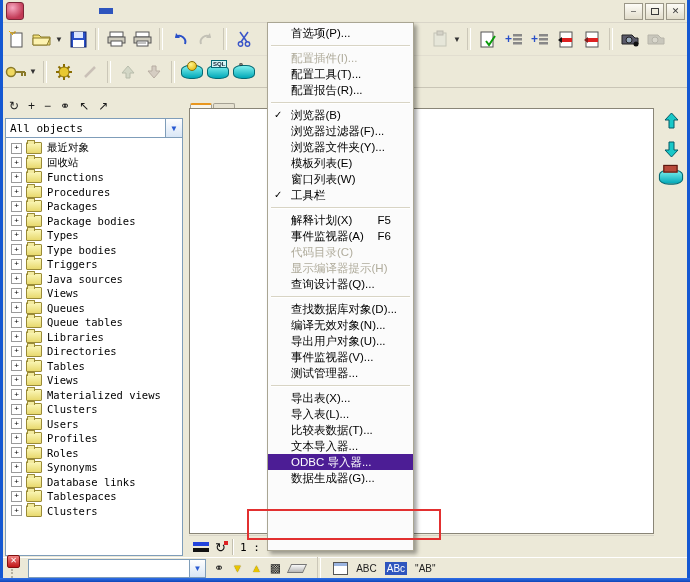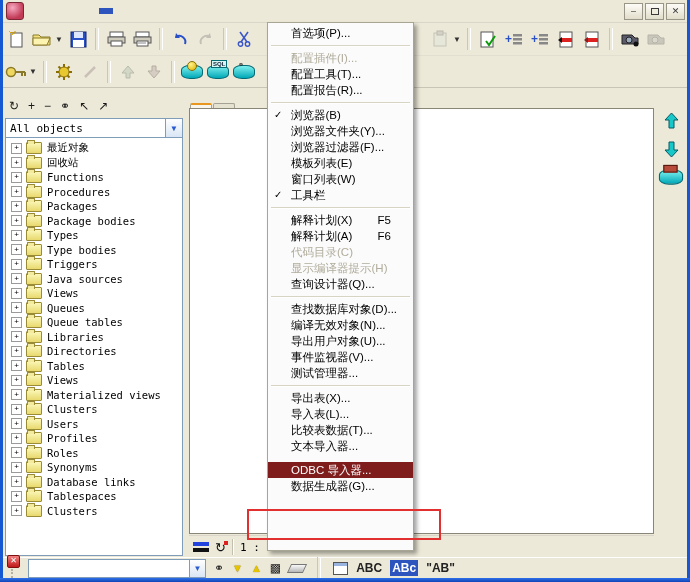--- a/index.html
+++ b/index.html
@@ -67,21 +67,21 @@
   
   .findbar{position:absolute;left:3px;right:3px;bottom:4px;height:20px;background:#ECE9D8;border-top:1px solid #fff;display:flex;align-items:center;gap:8px;padding-left:4px;}
   .fclose{width:11px;height:11px;background:linear-gradient(#f08080,#c01818);border:1px solid #801010;color:#fff;font-size:8px;line-height:10px;text-align:center;border-radius:2px;}
   .grip{width:3px;height:12px;border-left:2px dotted #b4b0a0;}
   .fcombo{position:relative;width:176px;height:17px;background:#fff;border:1px solid #7f9db9;}
   .fcombo .drop{position:absolute;right:0;top:0;bottom:0;width:15px;background:linear-gradient(#fefefe,#d9e6f5);border-left:1px solid #7f9db9;color:#2a5ad2;font-size:8px;display:flex;align-items:center;justify-content:center;}
   .fico{font-size:12px;line-height:1;color:#222;}
   .tri{font-size:11px;color:#e8c400;text-shadow:0 0 1px #6a5a00;}
   .eraser{width:14px;height:7px;background:linear-gradient(#f8f8f8,#b8b8b8);border:1px solid #777;transform:skewX(-25deg);}
   .winico{width:13px;height:11px;border:1px solid #555;background:#fff;box-shadow:inset 0 3px 0 #9ab4e0;}
-  .ftext{font-size:12px;font-weight:bold;color:#222;letter-spacing:0;}
+  .ftext{font-size:10px;font-weight:normal;color:#222;letter-spacing:0;}
   .ftext.sel{background:#2e55be;color:#fff;padding:1px 2px;}
 
   
   .popup{position:absolute;left:267px;top:22px;width:147px;height:529px;background:#fbfbfb;border:1px solid #a9a593;box-shadow:3px 3px 4px rgba(0,0,0,.35);z-index:50;padding-top:2px;box-sizing:border-box;}
   .mi{position:relative;height:16px;line-height:16px;padding-left:23px;font-size:11.5px;white-space:nowrap;cursor:default;}
   .mi .check{position:absolute;left:6px;width:14px;font-size:10px;}
   .mi.checked .check::before{content:"✓";}
   .mi .shortcut{position:absolute;right:22px;}
   .mi .arrow{position:absolute;right:6px;font-size:8px;top:1px;}
   .mi.has-sub .arrow::before{content:"▶";}
@@ -534,27 +534,27 @@
       </div>
       <div class="menu-sep"></div>
       <div class="mi checked">
         <span class="check"></span>
         <span>浏览器(B)</span>
         <span class="shortcut"></span>
         <span class="arrow"></span>
       </div>
       <div class="mi">
         <span class="check"></span>
+        <span>浏览器过滤器(F)...</span>
+        <span class="shortcut"></span>
+        <span class="arrow"></span>
+      </div>
+      <div class="mi">
+        <span class="check"></span>
         <span>浏览器文件夹(Y)...</span>
-        <span class="shortcut"></span>
-        <span class="arrow"></span>
-      </div>
-      <div class="mi">
-        <span class="check"></span>
-        <span>浏览器过滤器(F)...</span>
         <span class="shortcut"></span>
         <span class="arrow"></span>
       </div>
       <div class="mi">
         <span class="check"></span>
         <span>模板列表(E)</span>
         <span class="shortcut"></span>
         <span class="arrow"></span>
       </div>
       <div class="mi">
@@ -571,21 +571,21 @@
       </div>
       <div class="menu-sep"></div>
       <div class="mi">
         <span class="check"></span>
         <span>解释计划(X)</span>
         <span class="shortcut">F5</span>
         <span class="arrow"></span>
       </div>
       <div class="mi">
         <span class="check"></span>
-        <span>解释计划(A)</span>
+        <span>事件监视器(A)</span>
         <span class="shortcut">F6</span>
         <span class="arrow"></span>
       </div>
       <div class="mi disabled">
         <span class="check"></span>
         <span>代码目录(C)</span>
         <span class="shortcut"></span>
         <span class="arrow"></span>
       </div>
       <div class="mi disabled">
@@ -649,21 +649,21 @@
         <span>比较表数据(T)...</span>
         <span class="shortcut"></span>
         <span class="arrow"></span>
       </div>
       <div class="mi">
         <span class="check"></span>
         <span>文本导入器...</span>
         <span class="shortcut"></span>
         <span class="arrow"></span>
       </div>
-      <div class="mi highlighted" style="background: #7f1d1d; color: rgb(255, 255, 255); margin-top: 8px;">
+      <div class="mi highlighted" style="background: #4c1d95; color: rgb(255, 255, 255);">
         <span class="check"></span>
         <span>ODBC 导入器...</span>
         <span class="shortcut"></span>
         <span class="arrow"></span>
       </div>
       <div class="mi">
         <span class="check"></span>
         <span>数据生成器(G)...</span>
         <span class="shortcut"></span>
         <span class="arrow"></span>

